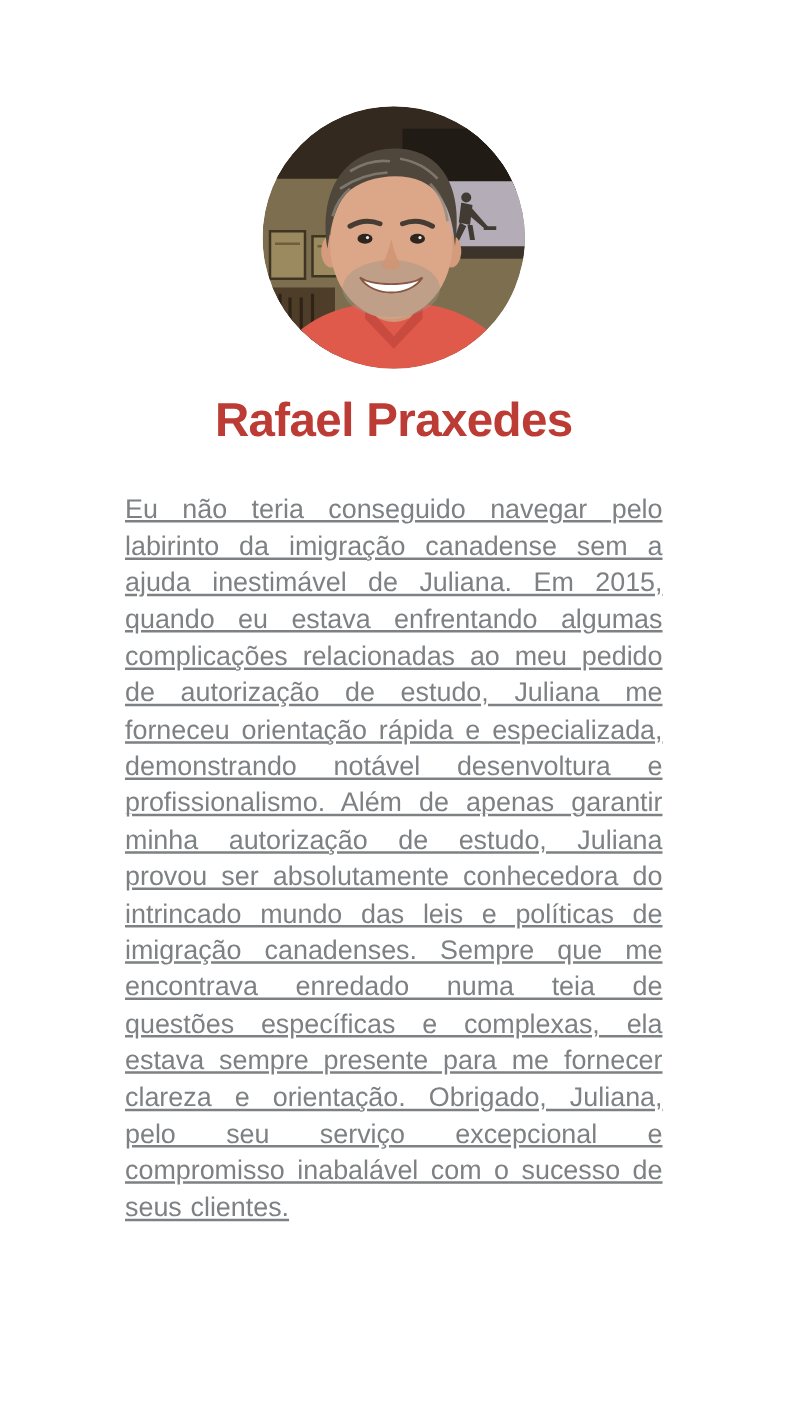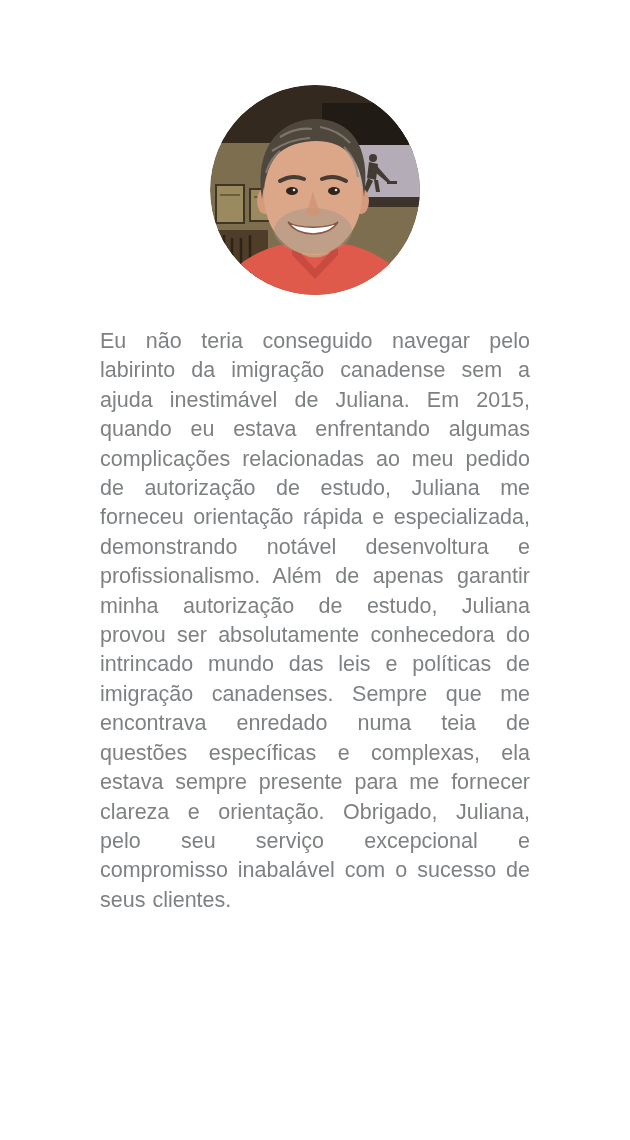--- a/index.html
+++ b/index.html
@@ -42,20 +42,21 @@
   }
   p.testimonial-text {
     margin: 32px 100px 0 100px;
     width: 430px;
     text-align: justify;
     font-size: 21.5px;
     line-height: 29.4px;
     font-weight: normal;
     color: var(--text-color);
     word-spacing: 1px;
+    text-decoration: underline;
   }
 </style>
 </head>
 <body>
 
 <div class="testimonial-card">
 
   <div class="avatar-wrap" role="img" aria-label="Portrait photo of Rafael Praxedes, smiling man with gray hair wearing a red polo shirt in an office">
     <svg viewBox="0 0 210 210" xmlns="http://www.w3.org/2000/svg">
       <defs>
@@ -125,16 +126,17 @@
           <path d="M70 52 Q 86 42 102 44"></path>
           <path d="M110 42 Q 128 45 140 58"></path>
           <path d="M62 66 Q 80 54 100 53"></path>
           <path d="M56 88 Q 60 74 70 66"></path>
           <path d="M148 92 Q 146 74 134 62"></path>
         </g>
       </g>
     </svg>
   </div>
 
+  <h1 class="person-name">Rafael Praxedes</h1>
 
   <p class="testimonial-text">Eu não teria conseguido navegar pelo labirinto da imigração canadense sem a ajuda inestimável de Juliana. Em 2015, quando eu estava enfrentando algumas complicações relacionadas ao meu pedido de autorização de estudo, Juliana me forneceu orientação rápida e especializada, demonstrando notável desenvoltura e profissionalismo. Além de apenas garantir minha autorização de estudo, Juliana provou ser absolutamente conhecedora do intrincado mundo das leis e políticas de imigração canadenses. Sempre que me encontrava enredado numa teia de questões específicas e complexas, ela estava sempre presente para me fornecer clareza e orientação. Obrigado, Juliana, pelo seu serviço excepcional e compromisso inabalável com o sucesso de seus clientes.</p>
 
 </div>
 
 </body></html>

